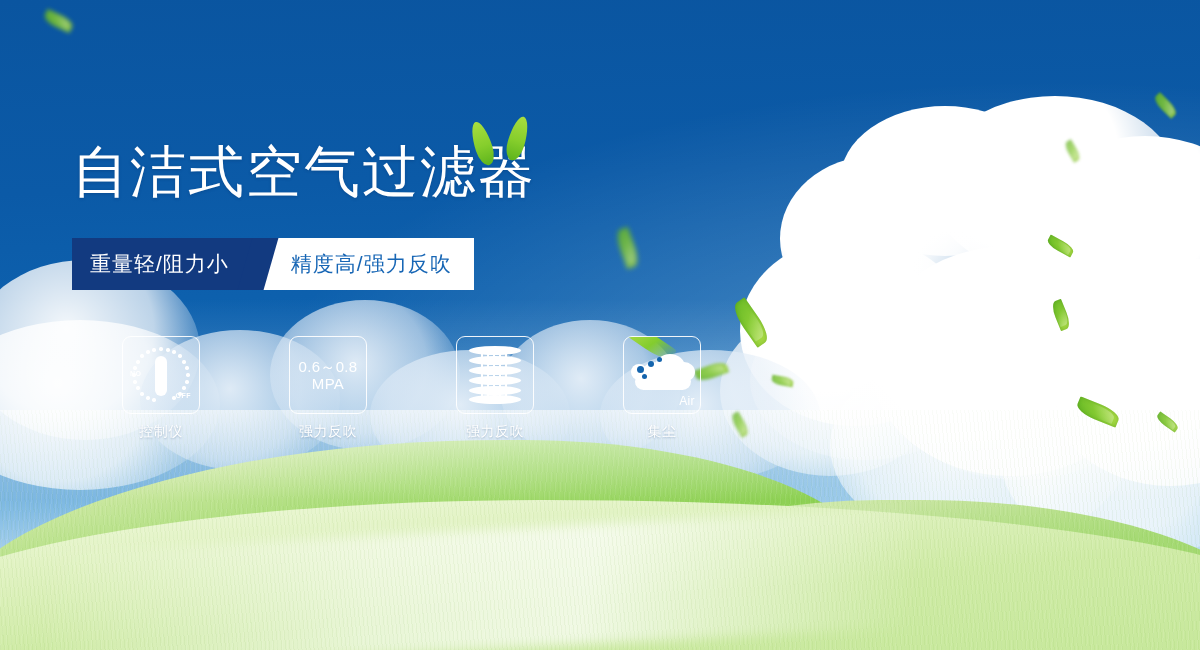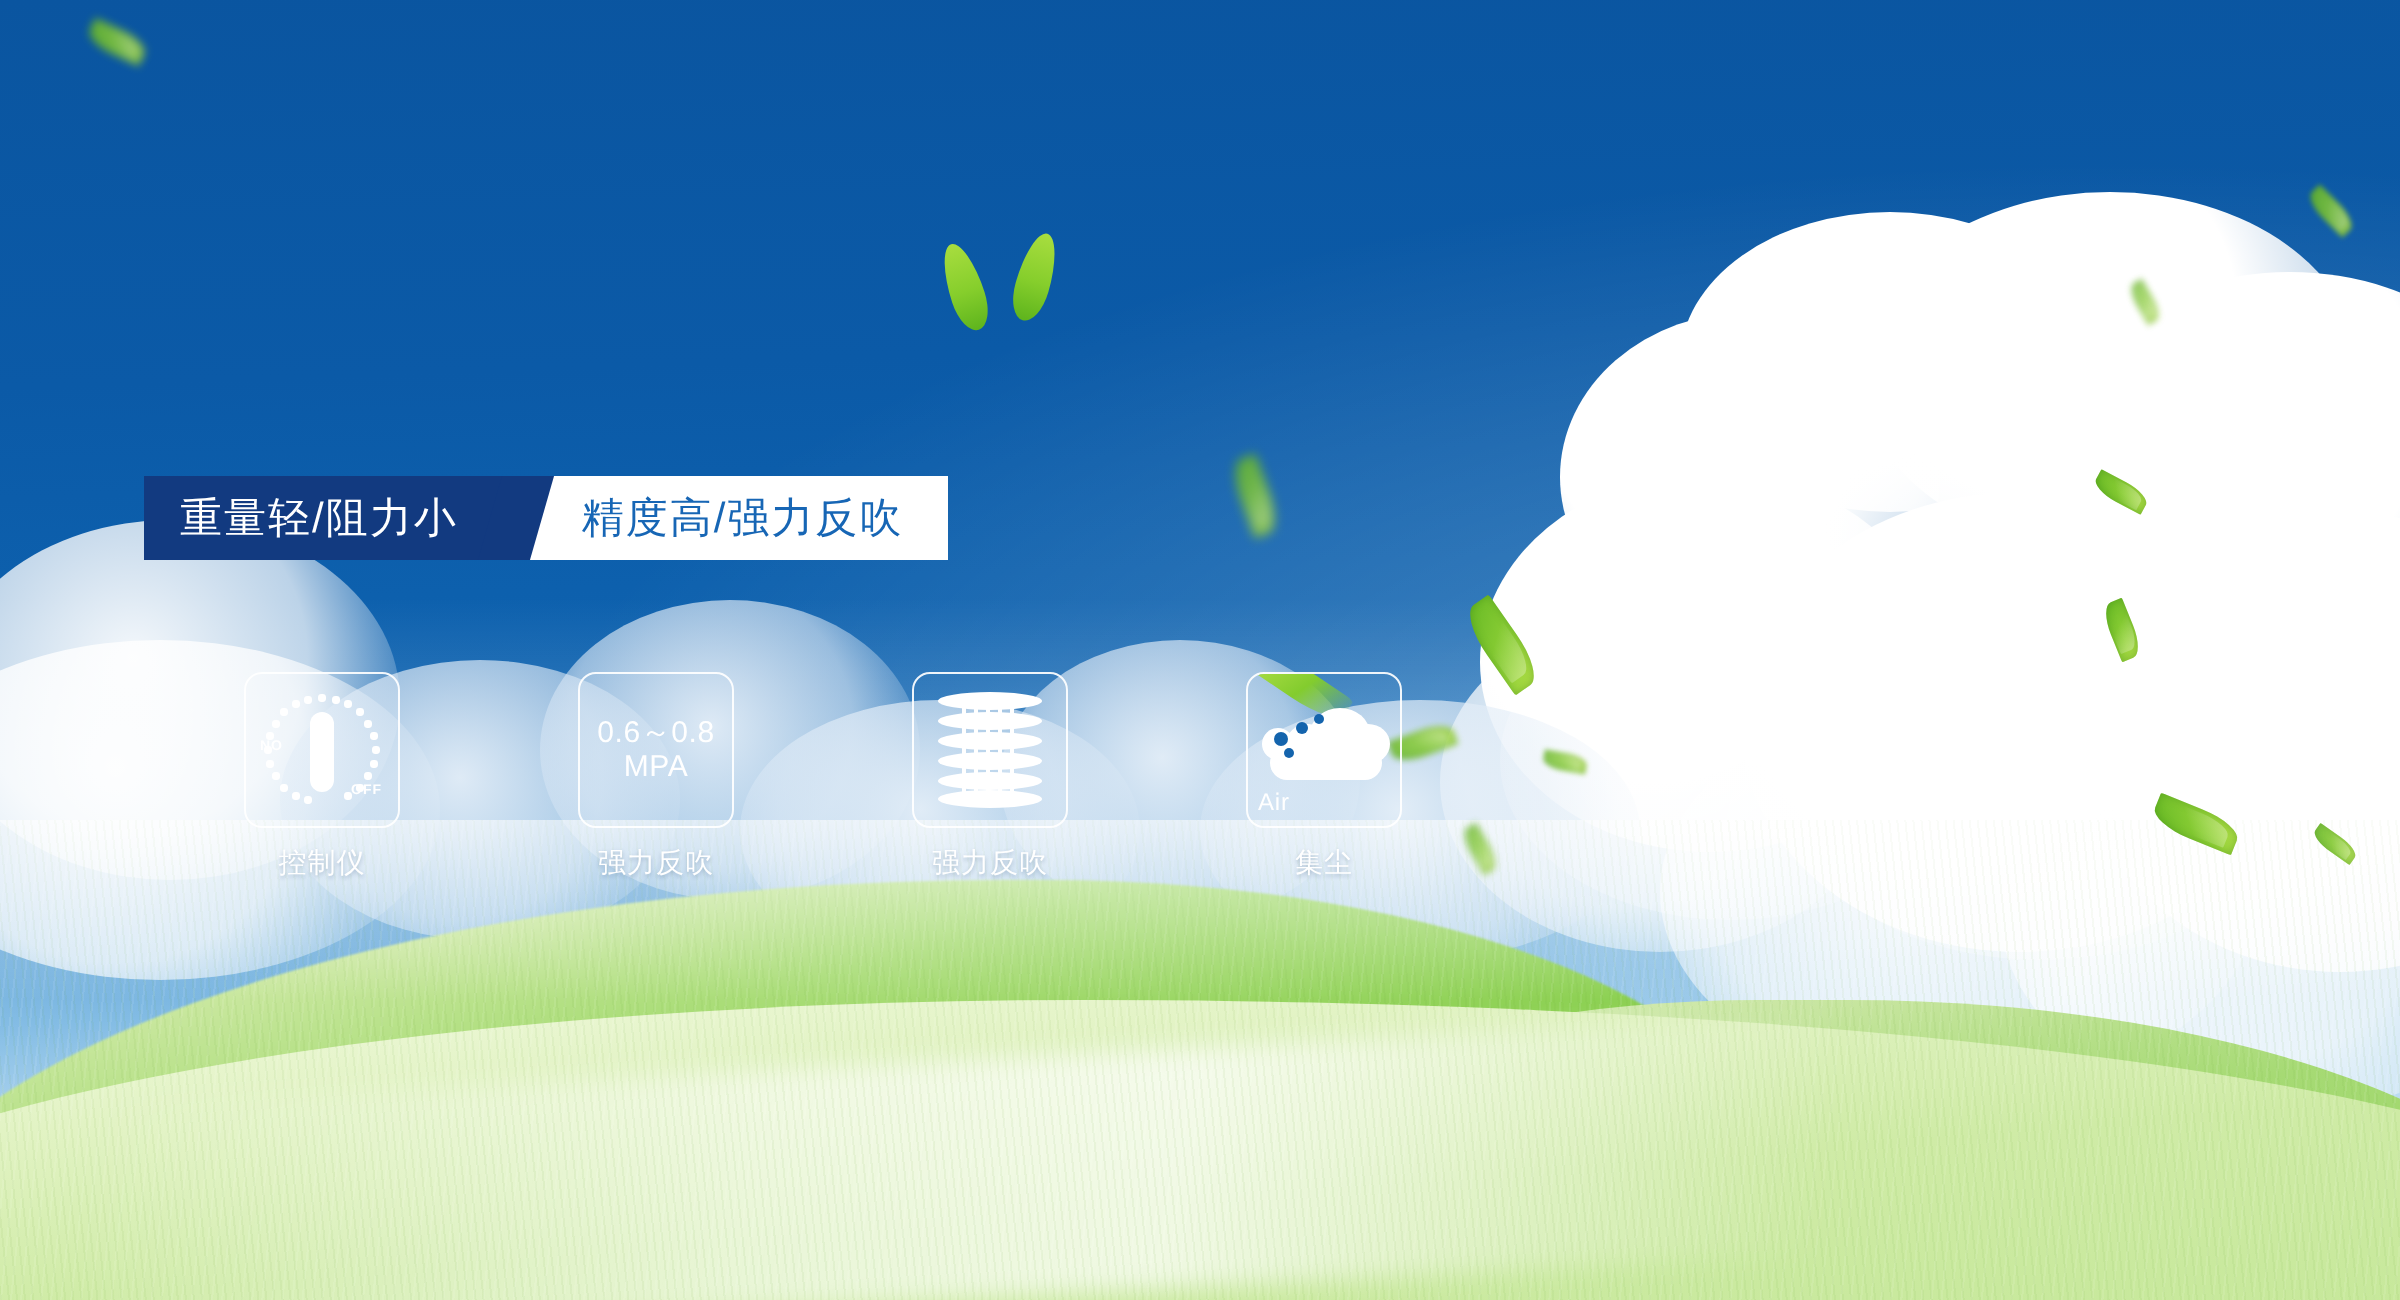--- a/index.html
+++ b/index.html
@@ -182,21 +182,21 @@
   .title-leaf.r {
     left: 38px; top: 4px;
     transform: rotate(16deg);
   }
 
   
   .ribbon {
     position: absolute;
     left: 72px;
     top: 238px;
-    height: 42px;
+    height: 52px;
     display: flex;
   }
   .ribbon-left {
     position: relative;
     background: #123a80;
     padding: 0 30px 0 18px;
     display: flex;
     align-items: center;
     color: #ffffff;
     font-size: 21px;
@@ -375,21 +375,21 @@
   .aircloud .spec {
     position: absolute;
     border-radius: 50%;
     background: #1464ad;
   }
   .aircloud .airtxt {
     position: absolute;
     left: 0;
     right: 0;
     bottom: -2px;
-    text-align: left;
+    text-align: right;
     color: #ffffff;
     font-size: 12px;
     letter-spacing: 0.4px;
   }
 </style>
 </head>
 <body>
 
 <div id="banner">
 
@@ -437,20 +437,21 @@
   <div class="leaf vein" style="left:705px; top:355px; width:13px; height:33px; transform:rotate(70deg); filter:blur(1.6px); opacity:.85;"></div>
   <div class="leaf vein" style="left:778px; top:370px; width:9px;  height:22px; transform:rotate(100deg); filter:blur(1.2px); opacity:.8;"></div>
   <div class="leaf vein" style="left:735px; top:412px; width:10px; height:25px; transform:rotate(150deg); filter:blur(1.8px); opacity:.75;"></div>
   <div class="leaf vein" style="left:1055px;top:232px; width:11px; height:28px; transform:rotate(118deg);"></div>
   <div class="leaf vein" style="left:1055px;top:300px; width:12px; height:30px; transform:rotate(158deg);"></div>
   <div class="leaf vein" style="left:1090px;top:390px; width:16px; height:44px; transform:rotate(112deg);"></div>
   <div class="leaf vein" style="left:1163px;top:410px; width:9px;  height:24px; transform:rotate(125deg); opacity:.9;"></div>
   <div class="leaf vein" style="left:1160px;top:92px;  width:11px; height:27px; transform:rotate(135deg); filter:blur(1.2px); opacity:.85;"></div>
   <div class="leaf vein" style="left:1068px;top:140px; width:9px;  height:22px; transform:rotate(150deg); filter:blur(1.6px); opacity:.7;"></div>
 
+  <div class="title">自洁式空气过滤器</div>
 
   <div class="title-leaves">
     <div class="title-leaf l"></div>
     <div class="title-leaf r"></div>
   </div>
 
   <div class="ribbon">
     <div class="ribbon-left">
       <span class="txt">重量轻/阻力小</span>
     </div>

